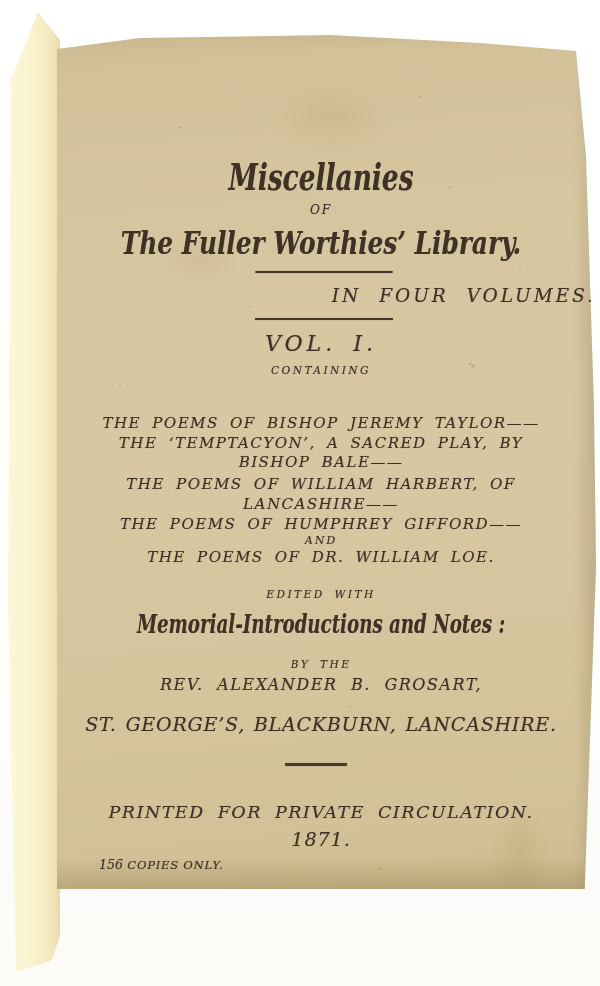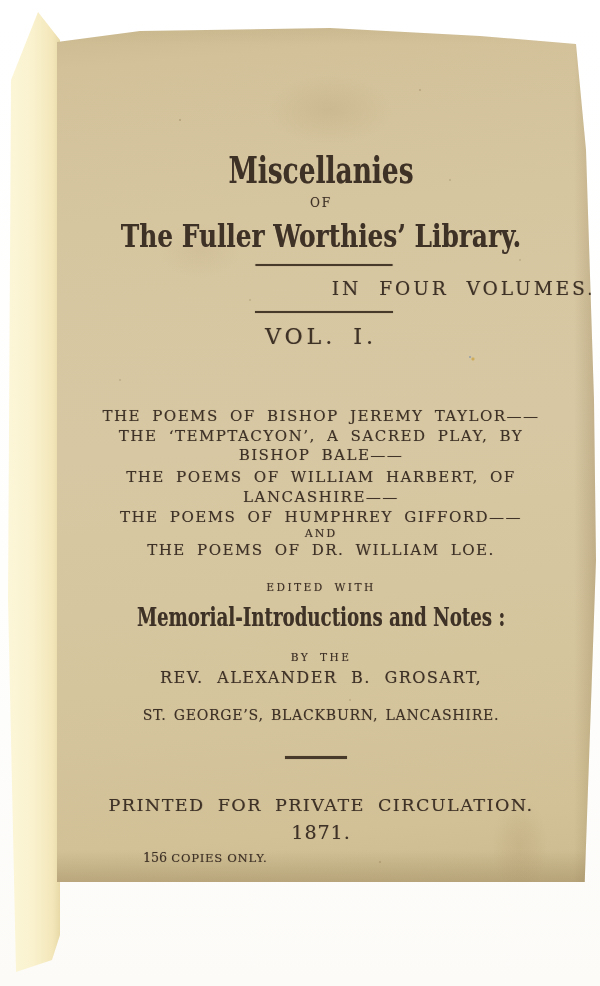--- a/index.html
+++ b/index.html
@@ -23,21 +23,21 @@
     position: absolute;
     left: 0; top: 0;
     width: 70px; height: 986px;
     clip-path: polygon(38px 12px, 60px 40px, 60px 935px, 52px 960px, 16px 972px, 8px 600px, 11px 80px);
     background: linear-gradient(90deg, #fdf8dc 0%, #faf2cf 45%, #f3e7ba 75%, #e2d19c 92%, #cdb982 100%);
   }
 
   
   .page {
     position: absolute;
-    left: 0; top: 0;
+    left: 0; top: 7px;
     width: 600px; height: 882px;
     clip-path: polygon(57px 42px, 140px 31px, 330px 28px, 480px 36px, 576px 44px,
                        586px 150px, 594px 400px, 596px 560px, 589px 760px, 583px 931px,
                        520px 940px, 450px 945px, 380px 952px, 300px 956px, 210px 951px,
                        165px 941px, 57px 932px);
     background-image:
       
       radial-gradient(2px 2px at 470px 357px, rgba(90,120,170,0.75), transparent 75%),
       radial-gradient(3px 3px at 473px 359px, rgba(200,150,40,0.85), transparent 75%),
       
@@ -60,20 +60,21 @@
       radial-gradient(2px 2px at 120px 380px, rgba(110,85,45,0.30), transparent 80%),
       radial-gradient(2px 2px at 450px 180px, rgba(110,85,45,0.32), transparent 80%),
       radial-gradient(2px 2px at 380px 862px, rgba(110,85,45,0.35), transparent 80%),
       
       linear-gradient(90deg,  rgba(70,50,25,0.45) 0px, rgba(70,50,25,0.18) 14px, rgba(70,50,25,0.0) 55px),
       linear-gradient(180deg, rgba(120,95,55,0.30) 0px, rgba(120,95,55,0.10) 16px, rgba(120,95,55,0.0) 45px),
       linear-gradient(0deg,   rgba(120,95,55,0.25) 0px, rgba(120,95,55,0.0) 32px),
       linear-gradient(270deg, rgba(120,95,55,0.28) 0px, rgba(120,95,55,0.0) 26px),
       
       linear-gradient(175deg, #c9b88c 0%, #d2c199 8%, #d6c6a0 25%, #d7c8a3 50%, #d5c59d 75%, #d2c197 92%, #cbba8e 100%);
+    font-style: italic;
   }
 
   .content {
     position: absolute;
     left: 46px; top: 0;
     width: 550px; height: 986px;
     color: #3e3126;
     text-shadow: 0.3px 0.3px 0.7px rgba(62,49,38,0.45);
   }
   .line {
@@ -120,21 +121,21 @@
   .c8 { top: 543px; }
 
   .editor-name {
     top: 670px;
     font-size: 16px;
     letter-spacing: 1.5px;
     word-spacing: 7px;
   }
   .editor-address {
     top: 708px;
-    font-size: 14px;
+    font-size: 19px;
     letter-spacing: 0.8px;
     word-spacing: 2px;
   }
   .imprint-line {
     top: 797px;
     font-size: 17.5px;
     letter-spacing: 1.5px;
     word-spacing: 6px;
   }
   .imprint-year {
@@ -142,21 +143,21 @@
     font-size: 19px;
     letter-spacing: 1px;
   }
   .limitation {
     top: 852px;
     left: 53px; right: auto;
     text-align: left;
     font-size: 11.5px;
     letter-spacing: 0.8px;
   }
-  .limitation .num { font-size: 12.5px; letter-spacing: 0; margin-left: 44px; }
+  .limitation .num { font-size: 12.5px; letter-spacing: 0; }
 
   .rule {
     position: absolute;
     left: 50%;
     transform: translateX(-50%);
     height: 2px;
     background: #473a2b;
     box-shadow: 0 0 1px rgba(62,49,38,0.5);
   }
   .rule-1 { top: 264px; width: 137px; margin-left: 3px; }
@@ -180,20 +181,21 @@
       <div class="line blackletter series-title">The Fuller Worthies’ Library.</div>
 
       <div class="rule rule-1"></div>
 
       <div class="line volumes-line">IN FOUR VOLUMES.</div>
 
       <div class="rule rule-2"></div>
 
       <div class="line vol-label">VOL. I.</div>
 
+      <div class="line tiny-caps containing">CONTAINING</div>
 
       <div class="line contents-line c1">THE POEMS OF BISHOP JEREMY TAYLOR——</div>
       <div class="line contents-line c2">THE ‘TEMPTACYON’, A SACRED PLAY, BY</div>
       <div class="line contents-line c3">BISHOP BALE——</div>
       <div class="line contents-line c4">THE POEMS OF WILLIAM HARBERT, OF</div>
       <div class="line contents-line c5">LANCASHIRE——</div>
       <div class="line contents-line c6">THE POEMS OF HUMPHREY GIFFORD——</div>
       <div class="line contents-line c7">AND</div>
       <div class="line contents-line c8">THE POEMS OF DR. WILLIAM LOE.</div>
 

